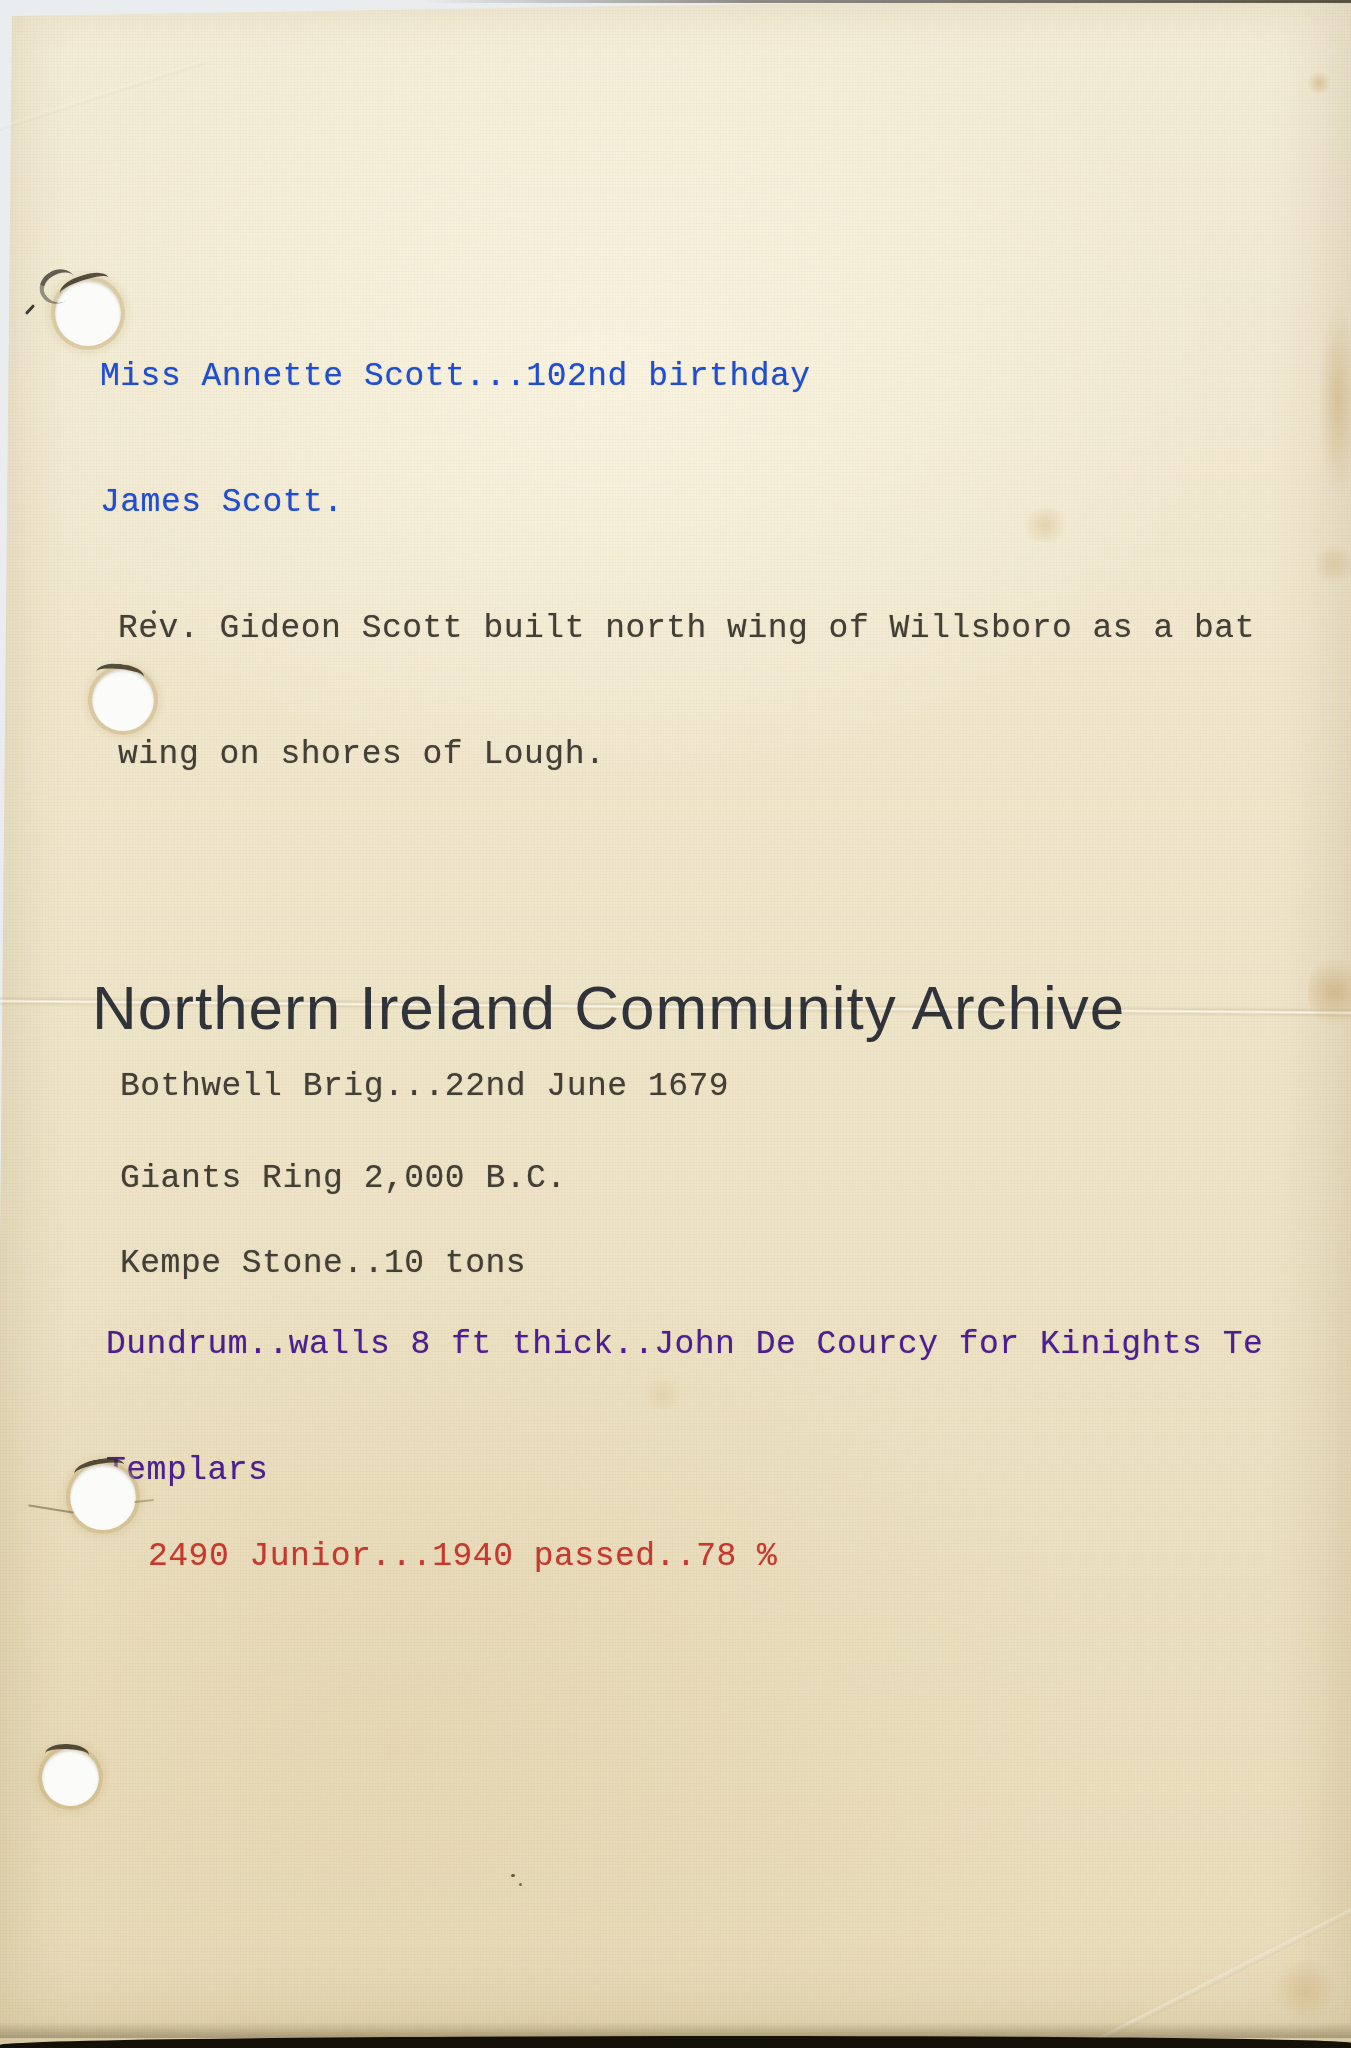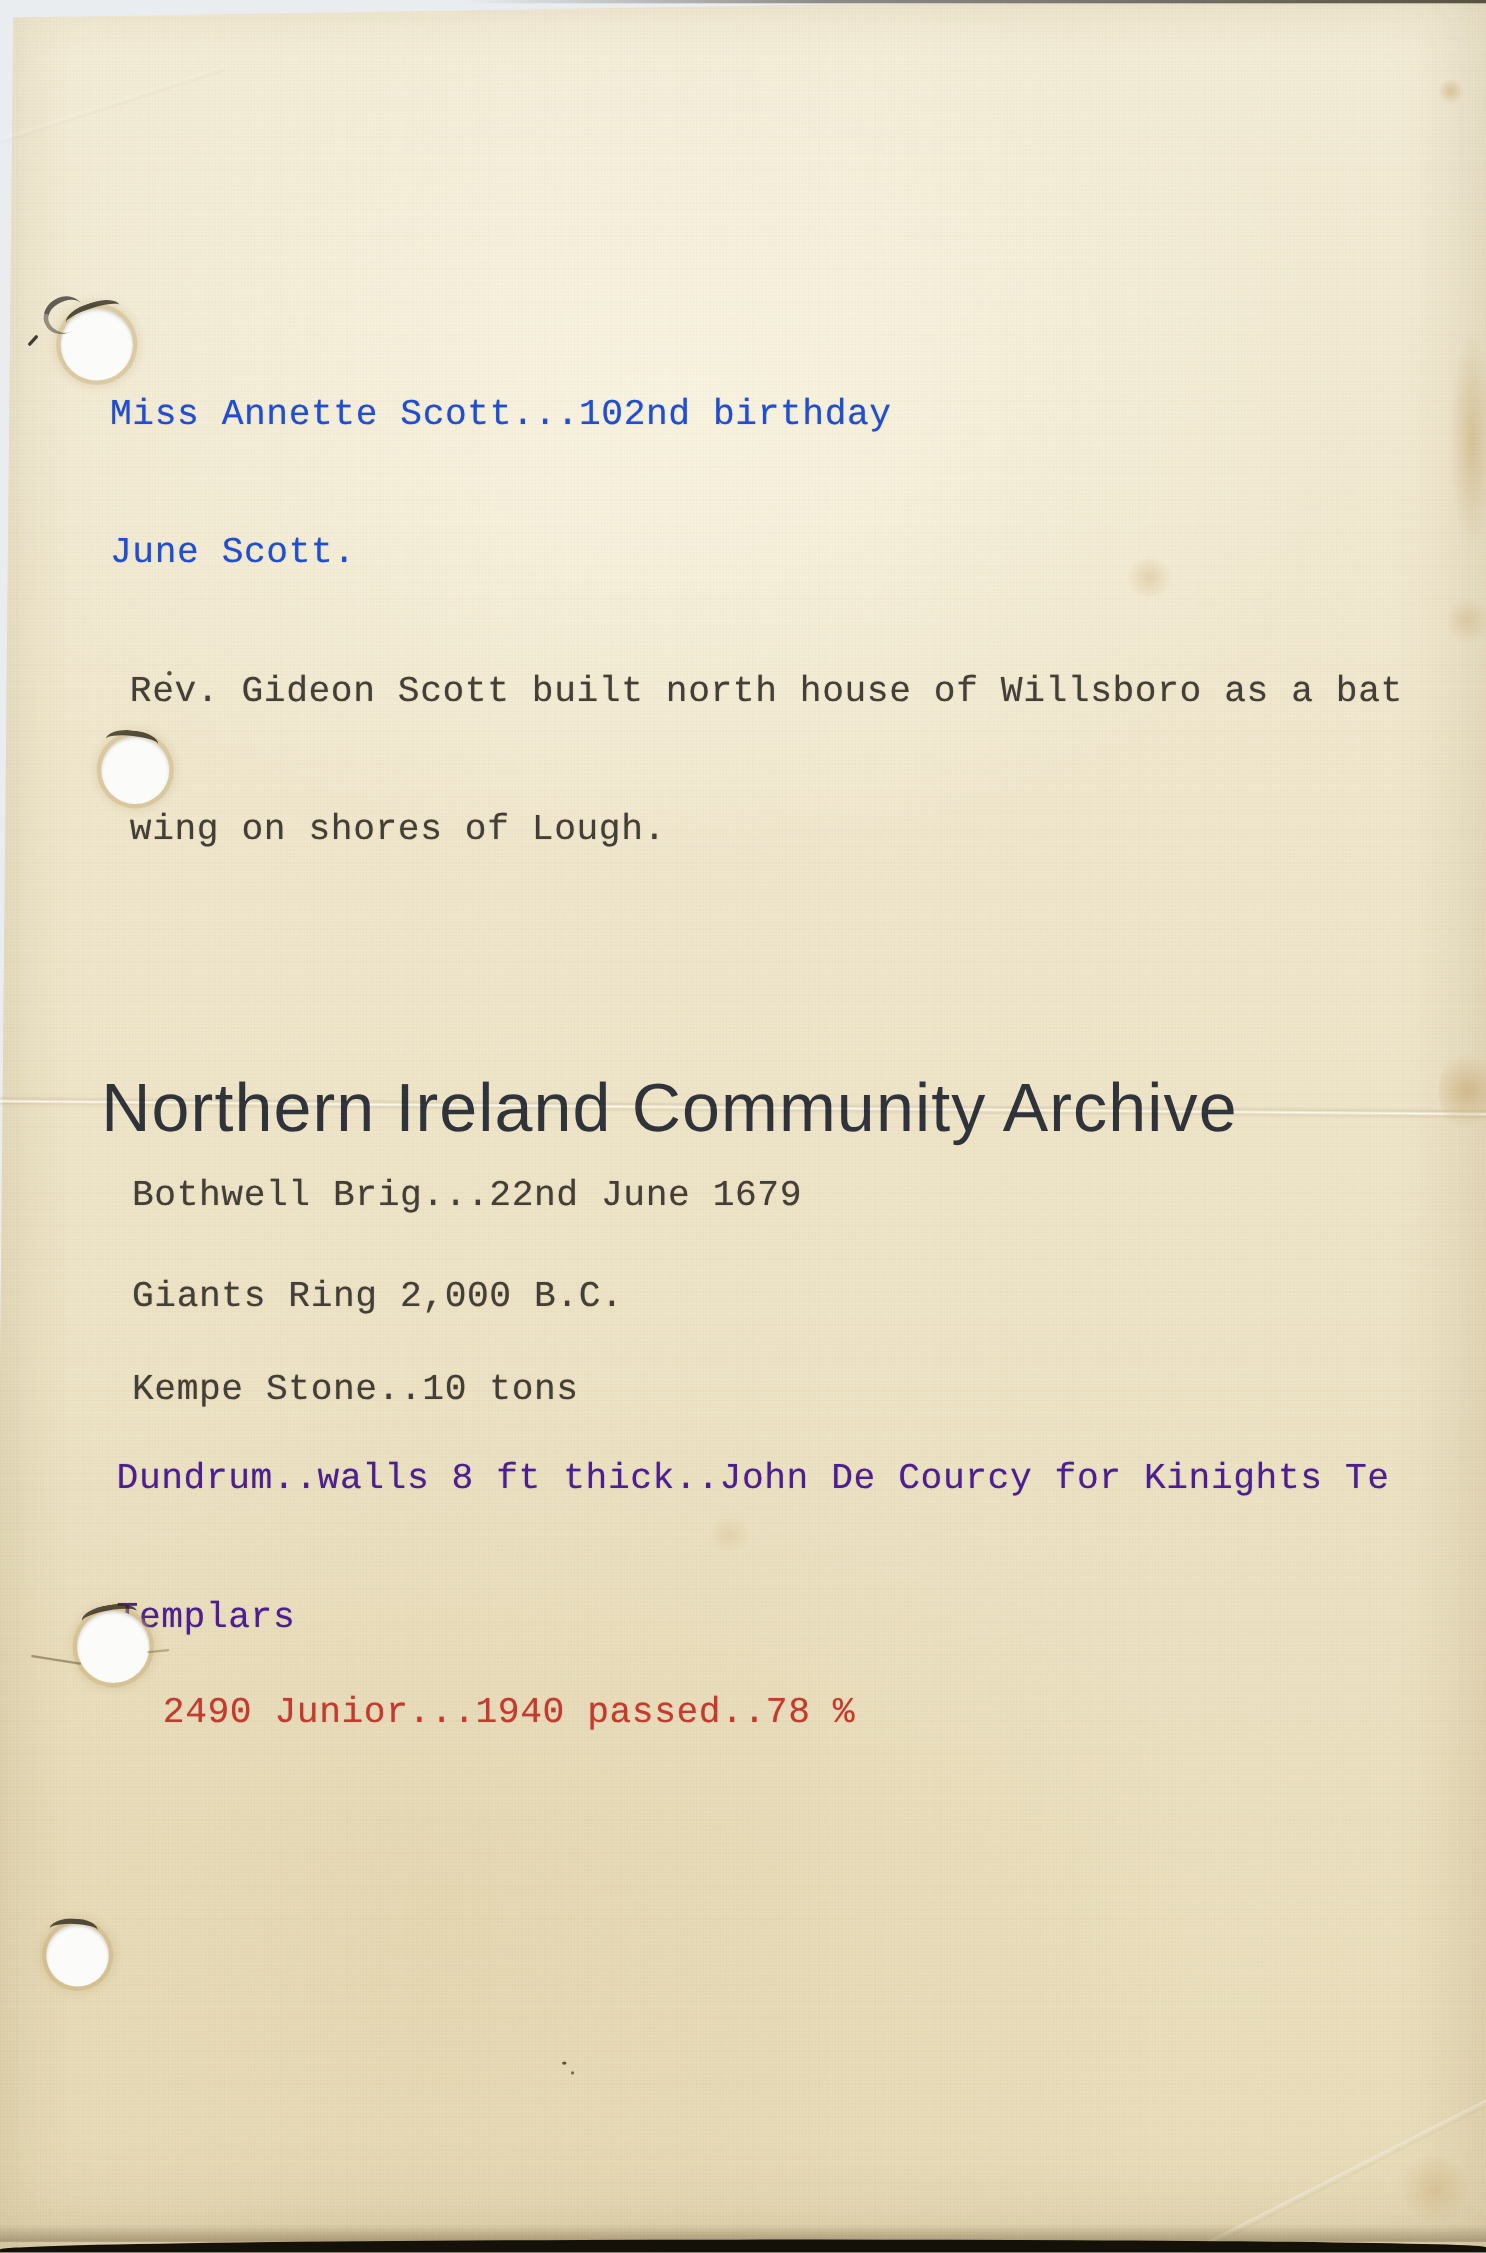--- a/index.html
+++ b/index.html
@@ -158,25 +158,25 @@
   <div class="stain stain-1"></div>
   <div class="stain stain-2"></div>
   <div class="stain stain-3"></div>
   <div class="stain stain-4"></div>
   <div class="stain stain-5"></div>
   <div class="stain stain-6"></div>
   <div class="stain stain-7"></div>
 
   <div class="typed note-annette" style="color: #1d4ed8;">
     <div>Miss Annette Scott...102nd birthday</div>
-    <div>June Scott.</div>
+    <div>James Scott.</div>
   </div>
 
   <div class="typed note-gideon" style="color: rgb(68, 63, 54);">
-    <div>Rev. Gideon Scott built north house of Willsboro as a bat</div>
+    <div>Rev. Gideon Scott built north wing of Willsboro as a bat</div>
     <div>wing on shores of Lough.</div>
   </div>
 
   <div class="typed note-bothwell" style="color: rgb(68, 63, 54);">
     <div>Bothwell Brig...22nd June 1679</div>
   </div>
 
   <div class="typed note-giants" style="color: rgb(68, 63, 54);">
     <div>Giants Ring 2,000 B.C.</div>
   </div>

